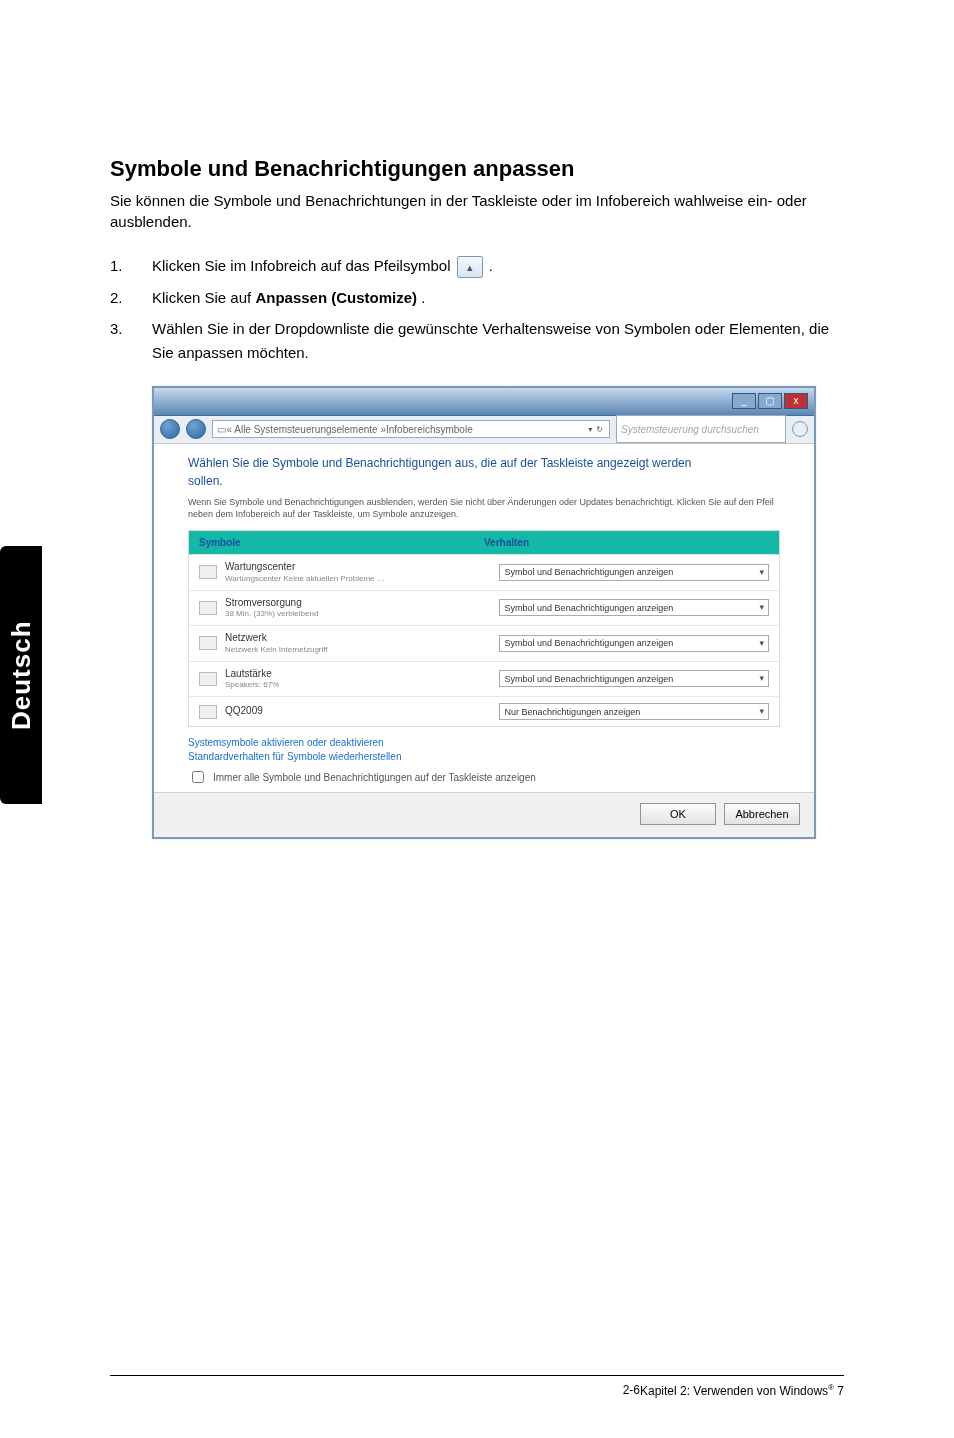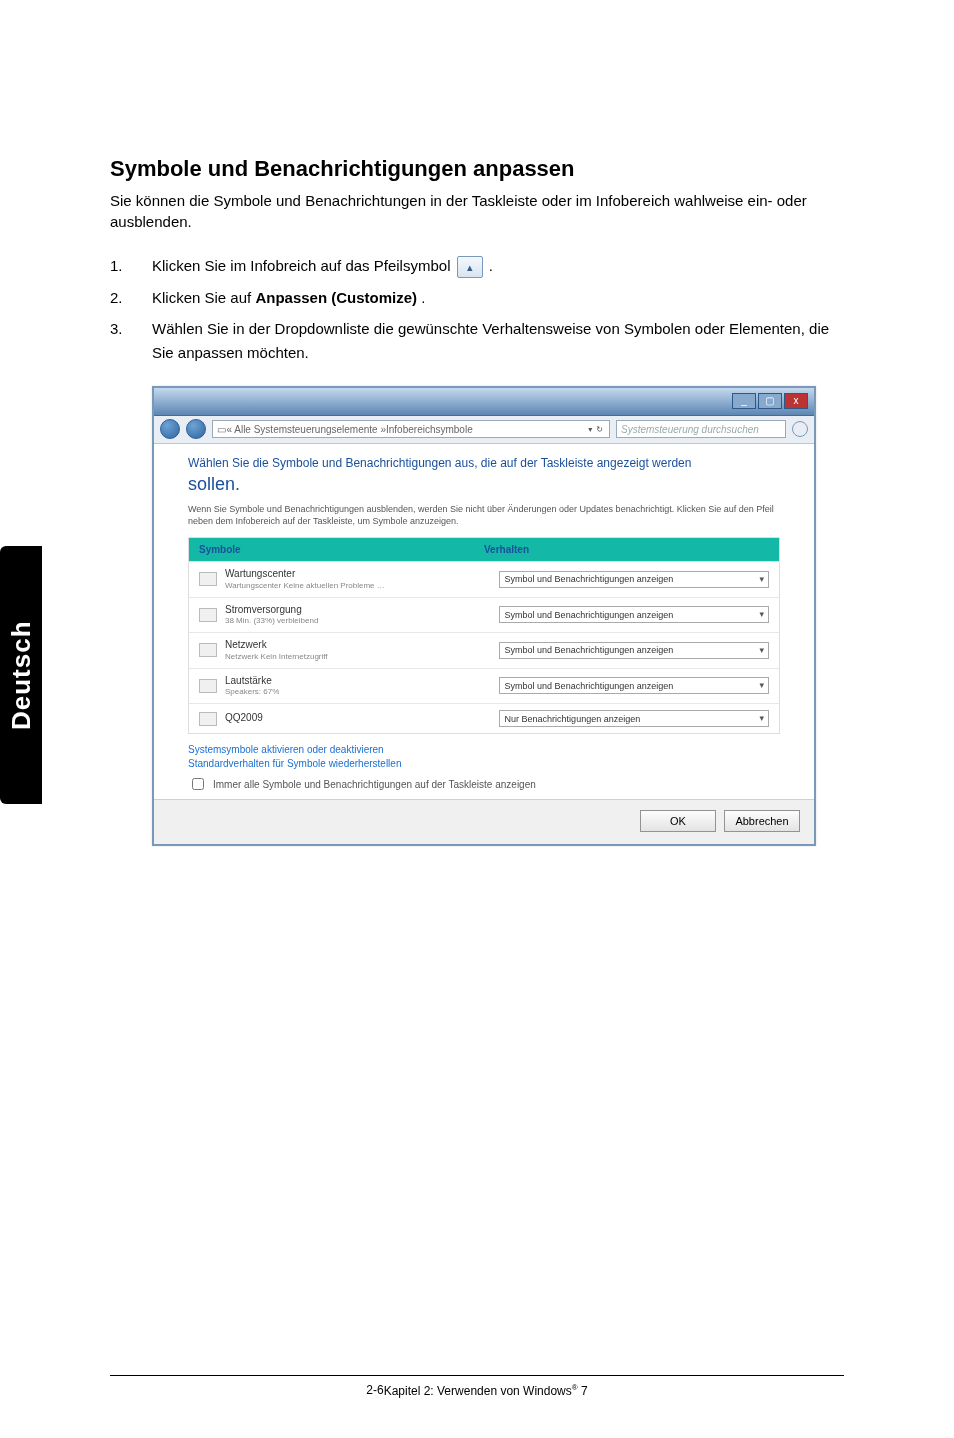--- a/index.html
+++ b/index.html
@@ -17,44 +17,44 @@
   .shot{margin:22px 0 0 42px;width:664px;border:2px solid #7a98b8;background:#fff;font-size:10px;color:#333;box-shadow:0 0 2px rgba(0,0,0,.15)}
   .titlebar{height:28px;background:linear-gradient(#c4d9ee,#5d86b3);border-bottom:1px solid #3b6fa2;display:flex;align-items:center;justify-content:flex-end;padding:0 6px}
   .wbtn{width:24px;height:16px;margin-left:2px;border:1px solid #2c588a;background:#87a9cc;color:#fff;font-size:10px;line-height:14px;text-align:center}
   .wbtn.close{background:#b33}
   .addrbar{height:28px;background:#e9eef5;border-bottom:1px solid #c5c5c5;display:flex;align-items:center;padding:0 6px;gap:6px}
   .navc{width:20px;height:20px;border-radius:50%;background:radial-gradient(circle at 35% 30%,#6fa3d6,#2f65a0);border:1px solid #2b5f99}
   .addr{flex:1;height:18px;border:1px solid #9ab;background:#fff;display:flex;align-items:center;padding:0 4px;color:#666}
   .addr .drop{margin-left:auto;display:flex;align-items:center}
   .drop-tri{font-size:8px;color:#555;margin:0 2px}
   .mag{width:16px;height:16px;border-radius:50%;border:1px solid #7a98b8;position:relative}
-  .srch{width:170px;height:18px;border:1px solid #9ab;background:#fff;color:#9aa;font-style:italic;padding:0 4px;display:flex;align-items:center}
+  .srch{width:170px;height:28px;border:1px solid #9ab;background:#fff;color:#9aa;font-style:italic;padding:0 4px;display:flex;align-items:center}
   .body{padding:12px 34px 6px 34px;background:#fff}
   .h2{font-size:12px;color:#1a4f9c;margin:0 0 4px 0}
-  .soll{color:#1a4f9c;font-size:18px}
+  .soll{color:#1a4f9c;font-size:12px}
   .help{font-size:9px;color:#555;line-height:1.35;margin:8px 0 10px 0}
   .listwrap{border:1px solid #ddd;background:#f8f8f8;margin:0 0 10px 0}
   .hdr{display:flex;padding:6px 10px;border-bottom:1px solid #e0e0e0;background:#14b8a6;color:#1a4f9c;font-weight:bold}
   .hdr .c1{width:50%}
   .row{display:flex;align-items:center;padding:6px 10px;border-bottom:1px solid #e8e8e8;background:#fff}
   .row:last-child{border-bottom:none}
   .icon{width:18px;height:14px;margin-right:8px;position:relative;background:#f0f0f0;border:1px solid #bbb}
   .col1{width:48%;line-height:1.25}
   .col1 .t1{color:#333}
   .col1 .t2{color:#888;font-size:8px}
   .sel{flex:1;position:relative;height:17px;border:1px solid #aaa;background:#fff;display:flex;align-items:center;padding:0 18px 0 5px;font-size:9px}
   .sel:after{content:"\25BE";position:absolute;right:4px;top:2px;font-size:9px;color:#555}
   .links{margin:6px 0 2px 0}
   .links a{display:block;color:#1a6fd0;font-size:10px;text-decoration:none;margin:3px 0;cursor:pointer}
   .chk{font-size:10px;color:#555;margin:6px 0 0 0;display:flex;align-items:center;gap:6px}
   .chk input{width:12px;height:12px}
   .btnrow{padding:10px 14px 12px 14px;background:#f0f0f0;border-top:1px solid #d0d0d0;display:flex;justify-content:flex-end;gap:8px}
   .btn{min-width:76px;height:22px;border:1px solid #939393;background:linear-gradient(#fdfdfd,#e3e3e3);font-size:11px;padding:0 10px;cursor:pointer}
   .footerline{position:absolute;left:110px;right:110px;bottom:78px;border-top:1px solid #000}
-  .footer{position:absolute;left:110px;right:110px;bottom:56px;display:flex;justify-content:center;font-size:12px}
+  .footer{position:absolute;left:110px;right:110px;bottom:56px;display:flex;justify-content:flex-end;font-size:12px}
   .footer .super{font-size:8px;vertical-align:super}
 </style>
 </head>
 <body>
 
 <div class="page">
 
   <h1>Symbole und Benachrichtigungen anpassen</h1>
   <p class="lead">Sie können die Symbole und Benachrichtungen in der Taskleiste oder im Infobereich wahlweise ein- oder ausblenden.</p>
 

